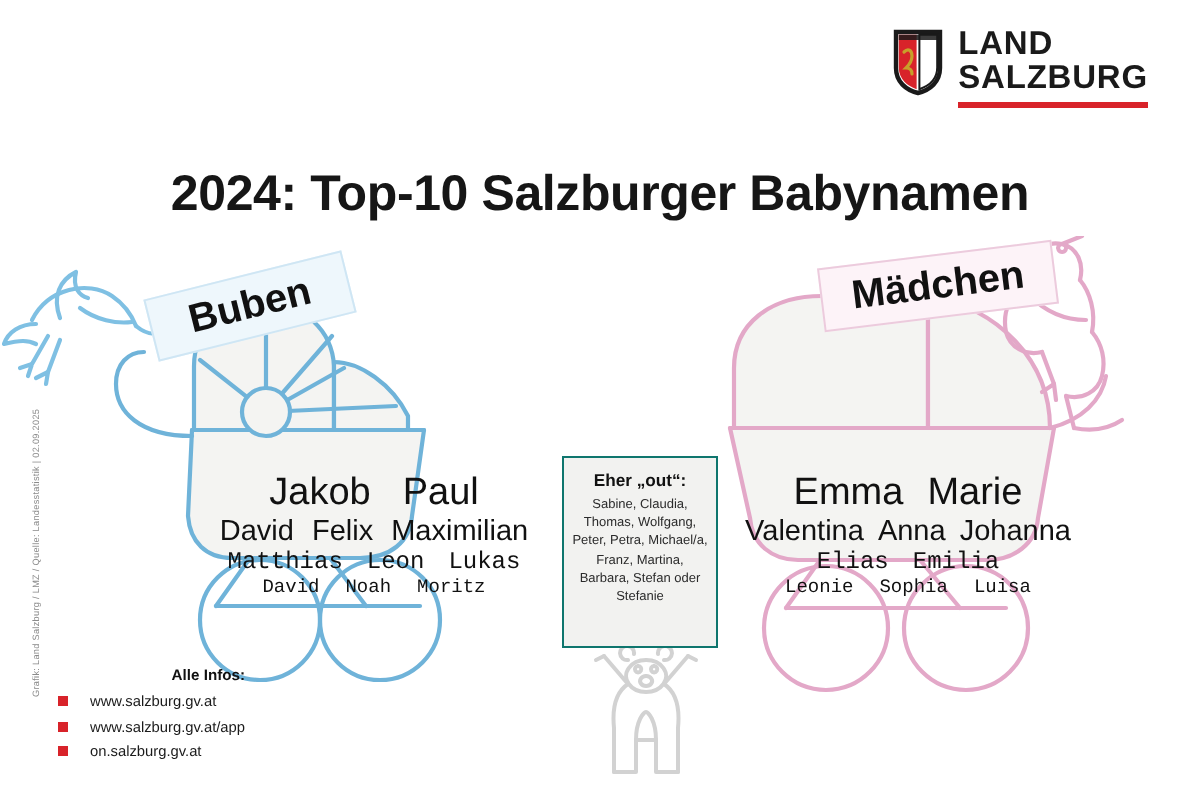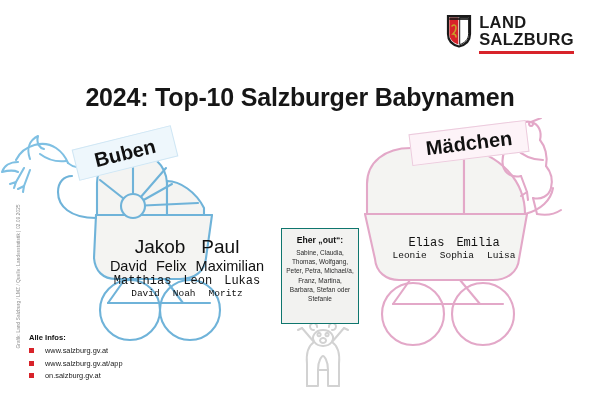--- a/index.html
+++ b/index.html
@@ -67,21 +67,21 @@
   
   #out-box{
     position:absolute;left:281px;top:228px;width:78px;height:96px;
     background:#f2f2f0;border:1px solid #0f766e;
     box-sizing:border-box;padding:6px 4px 0 4px;text-align:center;
   }
   #out-title{font-size:8.6px;font-weight:bold;color:#111;margin-bottom:3px;}
   #out-list{font-size:6.5px;line-height:1.42;color:#2b2b2b;}
 
   
-  #infos{position:absolute;left:29px;top:333px;}
+  #infos{position:absolute;left:29px;top:333px;text-align:right;}
   #infos .hd{font-size:7.6px;font-weight:bold;color:#111;margin-bottom:4px;}
   #infos .li{display:flex;align-items:center;gap:11px;margin-bottom:3.5px;}
   #infos .bullet{width:5px;height:5px;background:#d8232a;flex:0 0 auto;}
   #infos .lk{font-size:7.4px;color:#1b1b1b;}
 
   svg{display:block;}
   .no-sel{user-select:none;}
 </style>
 </head>
 <body>
@@ -183,20 +183,29 @@
       <path d="M176 4 L186 0"></path>
       <path d="M176 4 a2 2 0 1 0 0.1 0"></path>
       <path d="M166 58 L172 74 M178 80 L182 96"></path>
       <path d="M172 74 L166 78 M172 74 L173 82"></path>
       <path d="M182 96 C192 98 200 96 206 92"></path>
       <path d="M160 30 C168 38 178 42 188 42"></path>
     </g>
   </svg>
 
   <div class="names no-sel" id="names-girls">
+    <div class="nm-row r1">
+      <span>Emma</span>
+      <span>Marie</span>
+    </div>
+    <div class="nm-row r2">
+      <span>Valentina</span>
+      <span>Anna</span>
+      <span>Johanna</span>
+    </div>
     <div class="nm-row r3">
       <span>Elias</span>
       <span>Emilia</span>
     </div>
     <div class="nm-row r4">
       <span>Leonie</span>
       <span>Sophia</span>
       <span>Luisa</span>
     </div>
   </div>

